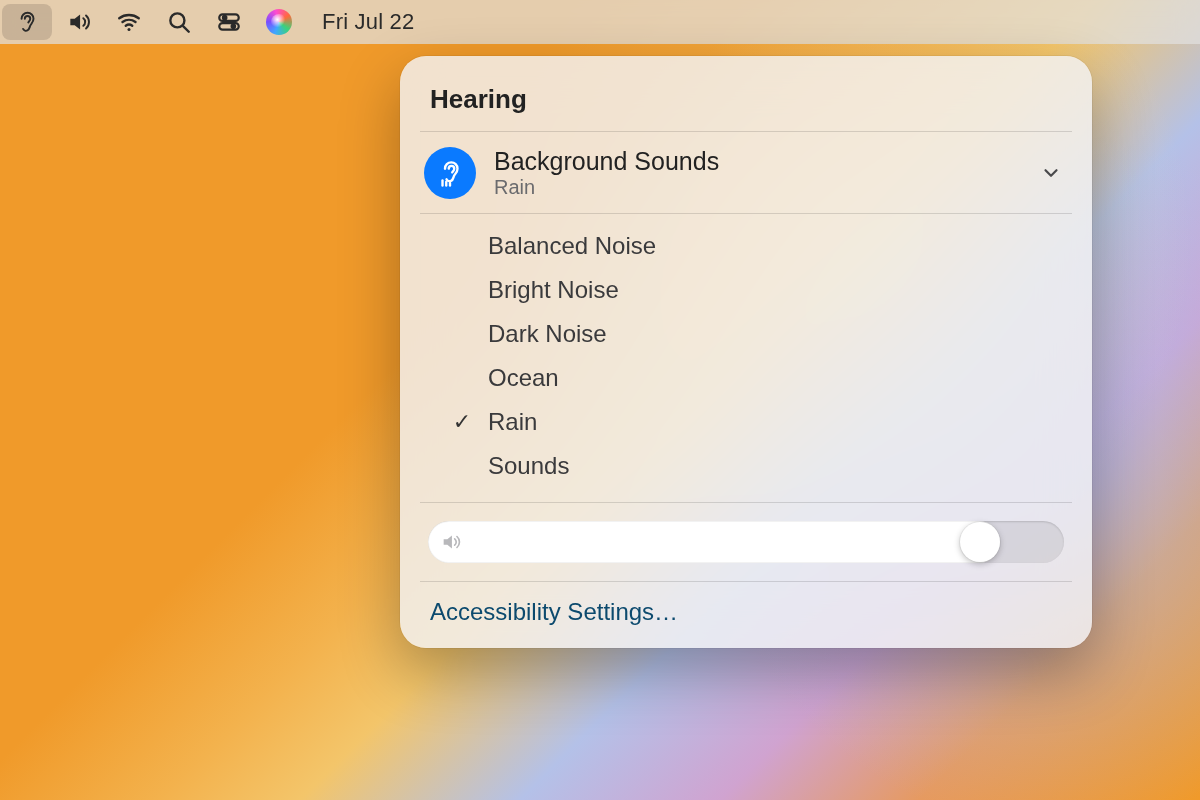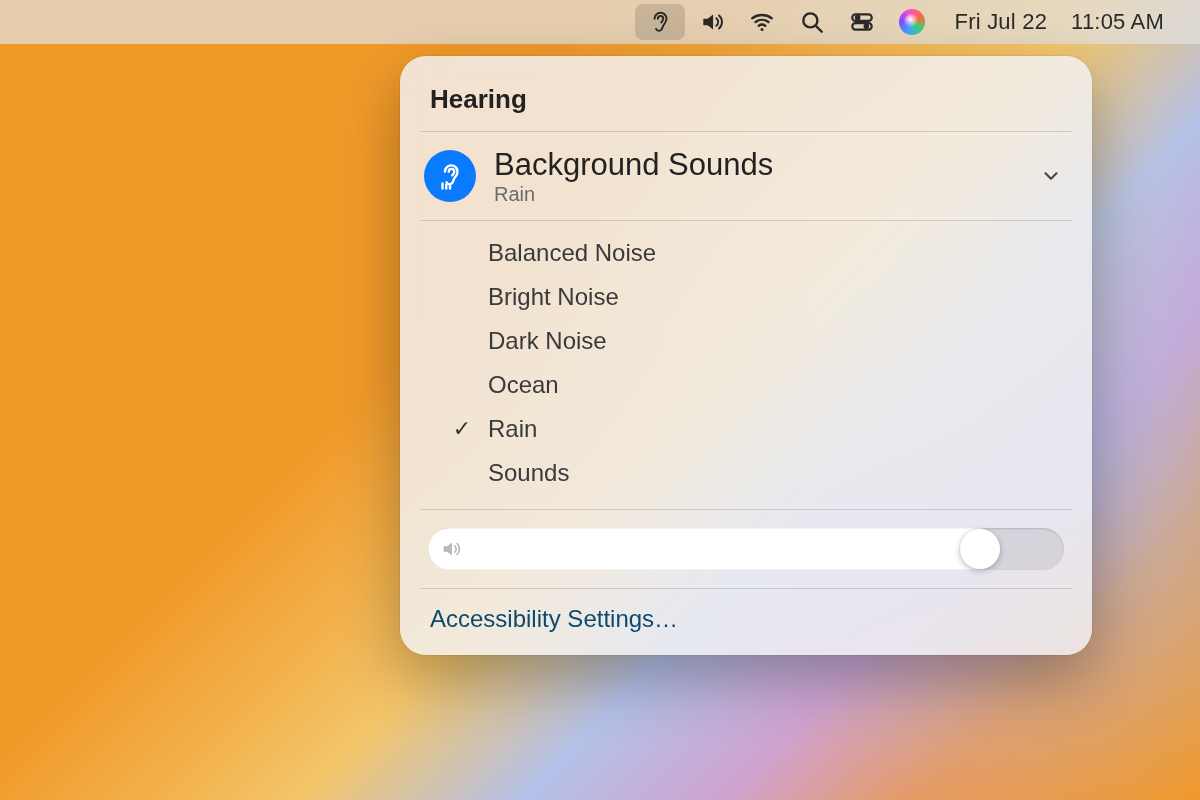--- a/index.html
+++ b/index.html
@@ -9,22 +9,21 @@
       radial-gradient(circle at 70% 30%, rgba(255,210,120,0.5) 0%, rgba(255,210,120,0) 35%),
       radial-gradient(circle at 88% 60%, rgba(150,200,255,0.5) 0%, rgba(150,200,255,0) 30%),
       linear-gradient(135deg, #f09a2a 0%, #f09a2a 38%, #f3b24d 48%, #f3c56a 55%, #b4c1e8 66%, #d0a3d0 76%, #e69a60 86%, #f09a2a 100%);
   }
 
   
   .menubar {
     position: absolute; top: 0; left: 0; right: 0; height: 44px;
     background: rgba(225,225,225,0.72);
     backdrop-filter: blur(12px);
-    display: flex; align-items: center; justify-content: flex-end;
-    padding-right: 18px;
+    display: flex; align-items: center; 
     font-size: 21px; color: #2a2a2a;
   }
   .mb-item {
     display: flex; align-items: center; justify-content: center;
     height: 44px; padding: 0 12px;
   }
   .mb-item.active {
     background: rgba(0,0,0,0.13);
     border-radius: 8px;
     margin: 4px 2px; height: 36px;
@@ -66,21 +65,21 @@
     cursor: default;
   }
   .bg-icon-circle {
     width: 52px; height: 52px; border-radius: 50%;
     background: #0a7aff;
     display: flex; align-items: center; justify-content: center;
     flex-shrink: 0;
   }
   .bg-icon-circle svg { width: 30px; height: 30px; }
   .bg-text { flex: 1; margin-left: 18px; }
-  .bg-title { font-size: 31px; color: #222; line-height: 1.2; }
+  .bg-title { font-size: 25px; color: #222; line-height: 1.2; }
   .bg-sub { font-size: 20px; color: #6b6b6e; margin-top: 0px; }
   .chev { width: 22px; height: 22px; }
 
   .sound-list { padding: 10px 0 14px 0; }
   .sound-item {
     display: flex; align-items: center;
     padding: 8px 30px 8px 48px;
     font-size: 24px; color: #3a3a3c;
     cursor: default;
   }
@@ -159,23 +158,20 @@
       <circle cx="8" cy="8" r="1.6" fill="#2a2a2a"></circle>
       <rect x="3" y="13" width="18" height="6" rx="3"></rect>
       <circle cx="16" cy="16" r="1.6" fill="#2a2a2a"></circle>
     </svg>
   </div>
   <div class="mb-item">
     <div class="siri"></div>
   </div>
   <div class="mb-item">
     <span class="mb-text">Fri Jul 22</span>
-  </div>
-  <div class="mb-item" style="padding-left:0">
-    <span class="mb-text">11:05 AM</span>
   </div>
 </div>
 
 <div class="panel">
   <div class="panel-section-title">Hearing</div>
   <div class="hline"></div>
 
   <div class="bg-sounds-row">
     <div class="bg-icon-circle">
       <svg viewBox="0 0 24 24" fill="none" stroke="#fff" stroke-width="1.9" stroke-linecap="round" stroke-linejoin="round">

